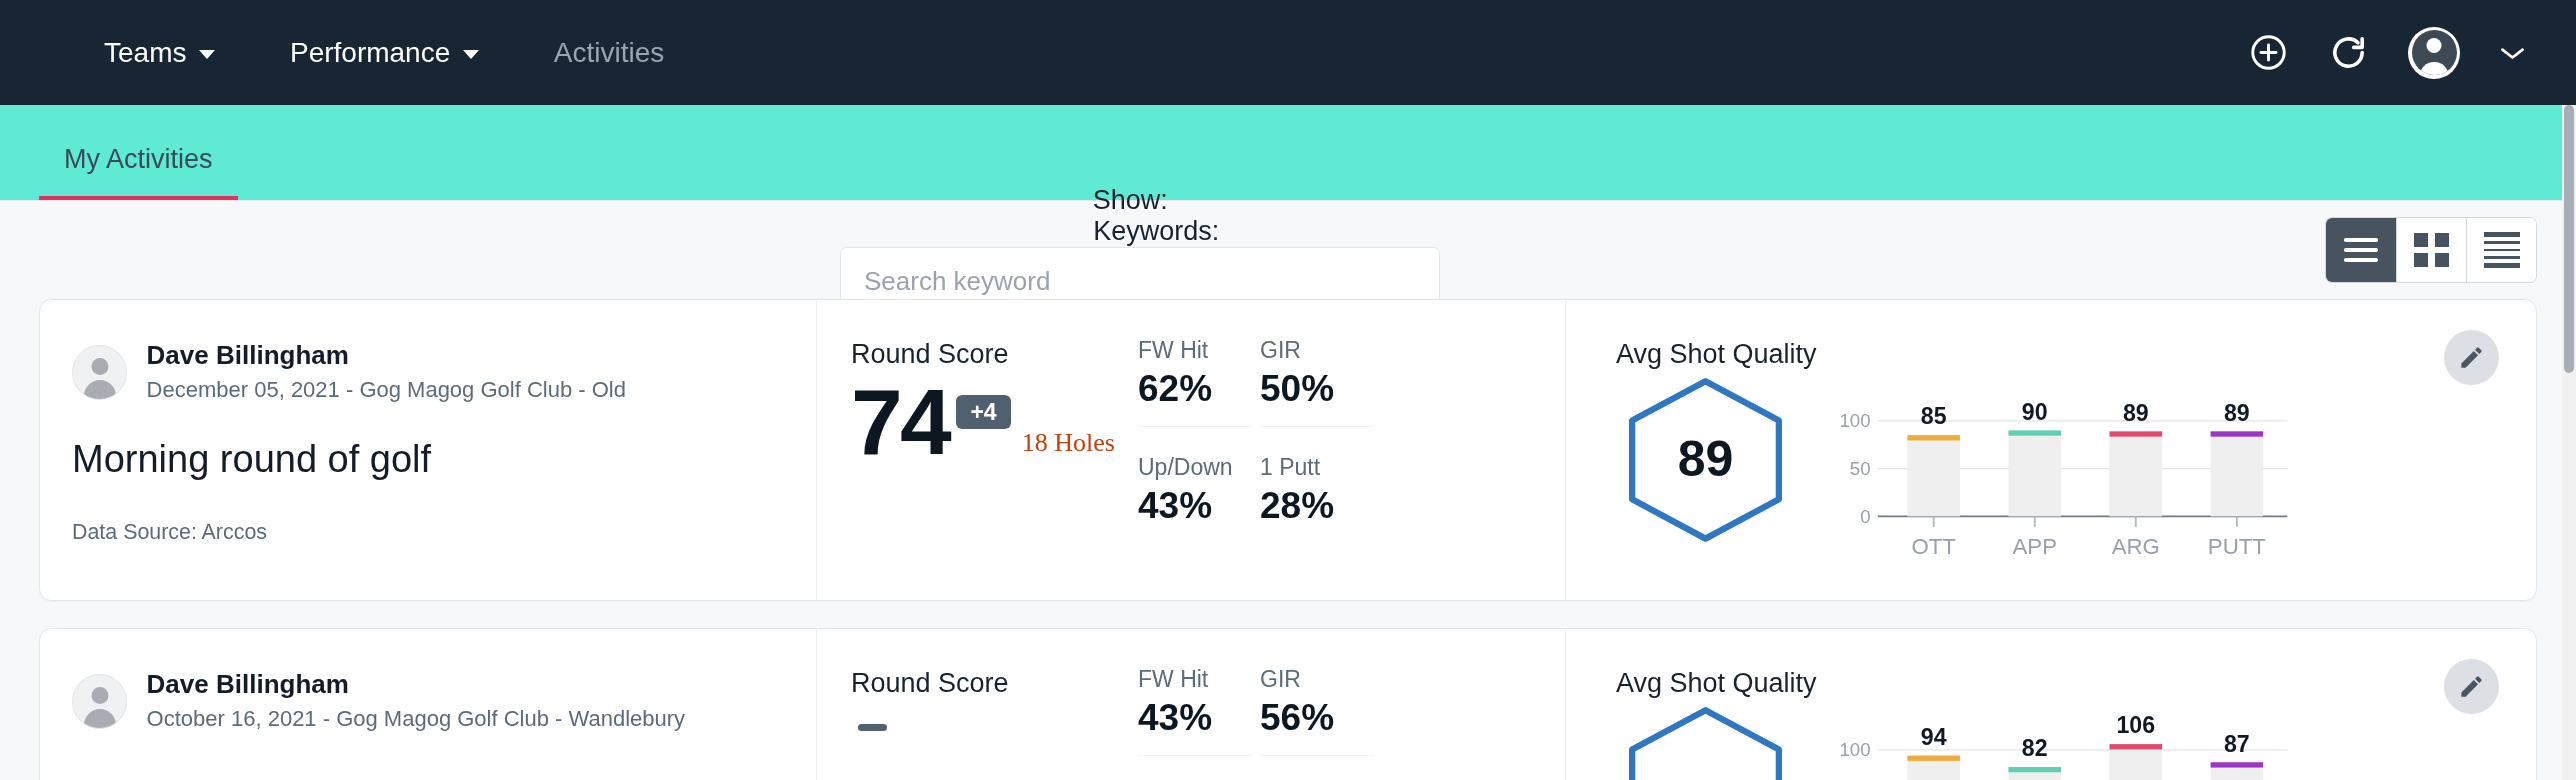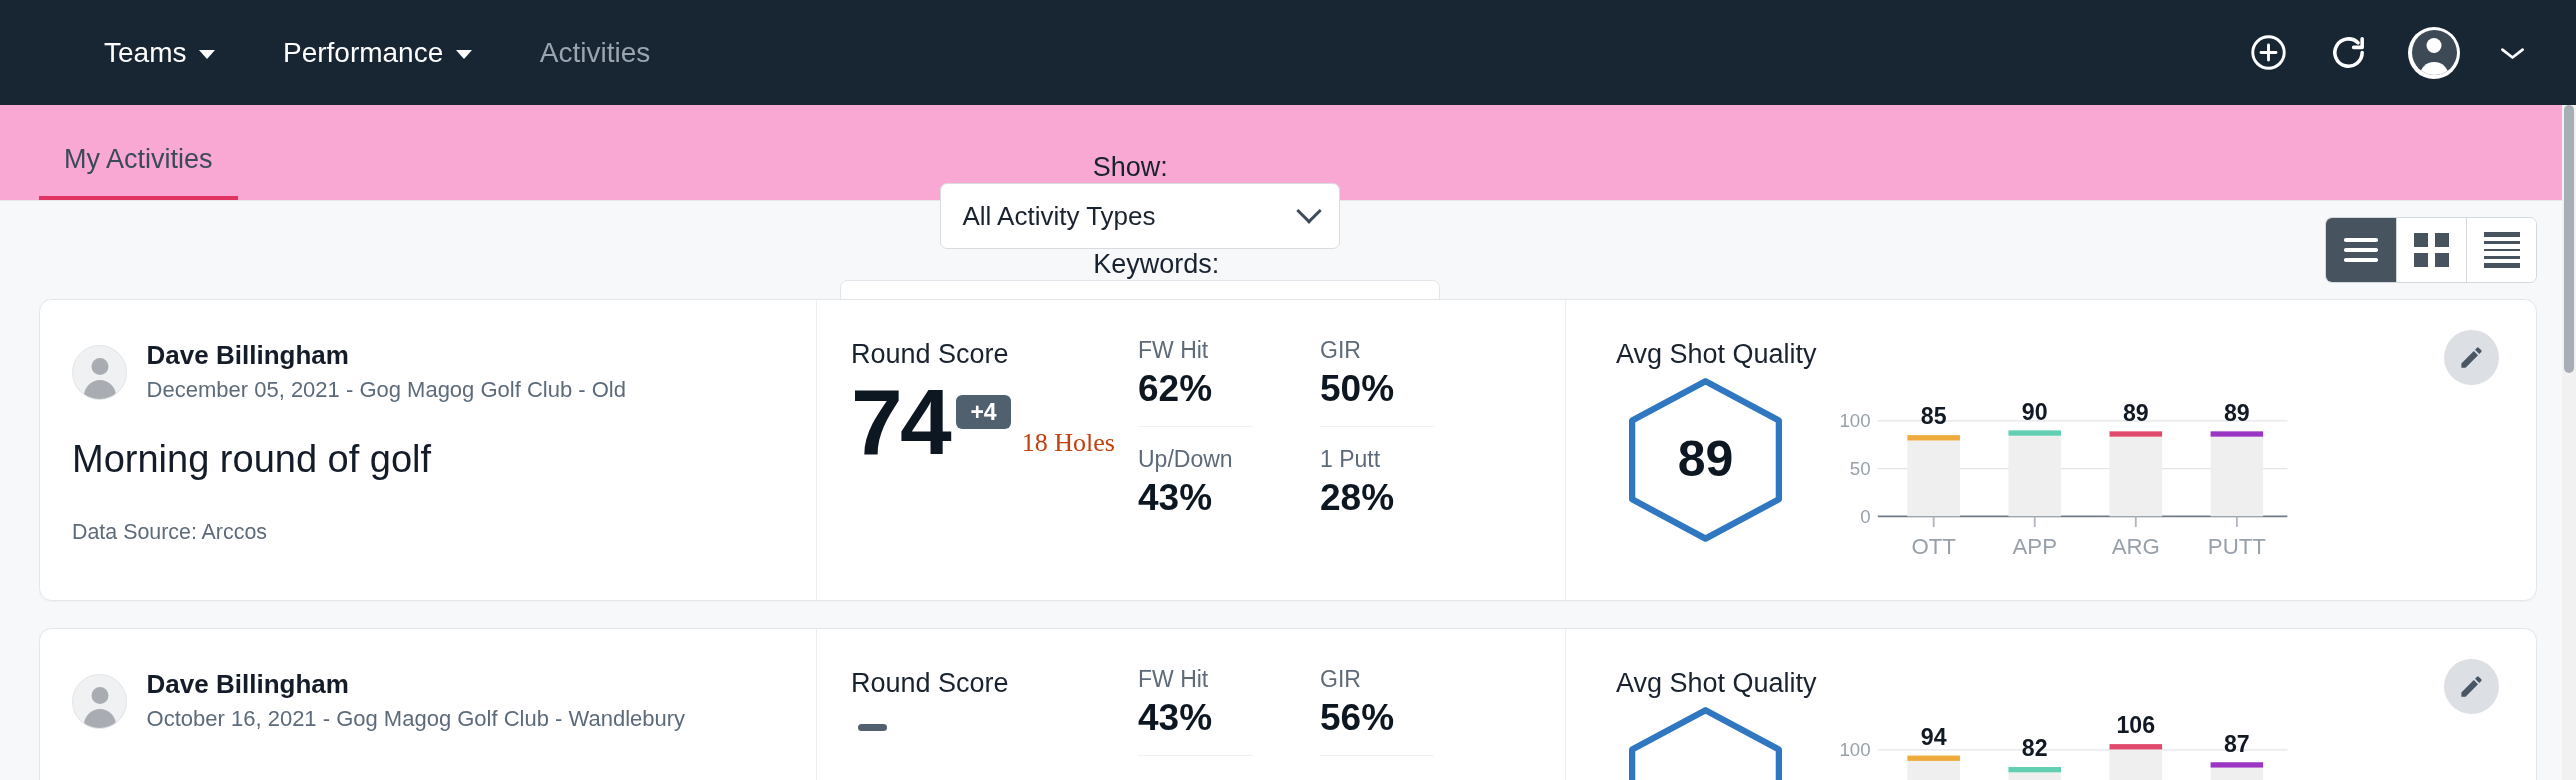--- a/index.html
+++ b/index.html
@@ -19,21 +19,21 @@
     padding: 0 50px 0 70px;
   }
   .brand {
     font-size: 48px;
     font-weight: 700;
     color: #e8436f;
     letter-spacing: -1.8px;
     font-family: "DejaVu Sans", sans-serif;
     margin-right: 86px;
   }
-  .nav-links { display: flex; align-items: center; gap: 0; }
+  .nav-links { display: flex; align-items: center; gap: 7px; }
   .nav-item {
     display: flex; align-items: center; gap: 12.5px;
     color: #ffffff;
     font-size: 28px;
     padding: 0 34px;
     cursor: pointer;
     white-space: nowrap;
   }
   .nav-item.muted { color: #9aa5b0; }
   .caret {
@@ -64,21 +64,21 @@
     width: 15px; height: 15px; border-radius: 50%; background: #fff;
   }
   .avatar-nav .body {
     position: absolute; bottom: -4.5px; left: 50%; transform: translateX(-50%);
     width: 28.6px; height: 18px; border-radius: 14.3px 14.3px 0 0; background: #fff;
   }
 
   
   .tabbar {
     height: 96px;
-    background: #f9a8d4;
+    background: #5eead4;
     display: flex; align-items: flex-end;
     padding-left: 39px;
     border-bottom: 0.9px solid #e6e8ec;
   }
   .tab {
     font-size: 27px;
     color: #3b4a59;
     padding: 0 25px 21.4px 25px;
     border-bottom: 4.5px solid #e0335f;
     cursor: pointer;
@@ -200,20 +200,21 @@
   .col-stats {
     width: 428px;
     padding: 37px 0 0 0;
     display: grid;
     grid-template-columns: 114px 114px;
     grid-template-rows: auto auto;
     column-gap: 68px;
     row-gap: 0;
     align-content: start;
     border-right: 0.9px solid #eceef0;
+    gap: 8px;
   }
   .stat { padding-bottom: 16px; }
   .stat.top { border-bottom: 1.8px solid #eff0f2; margin-bottom: 19.6px; }
   .stat .k { font-size: 23px; color: #5d6b79; }
   .stat .v { font-size: 37px; font-weight: 700; color: #0d1722; margin-top: 3.6px; }
 
   .col-quality {
     flex: 1;
     padding: 39px 0 0 50px;
     position: relative;
@@ -295,24 +296,20 @@
 </div>
 
 <div class="tabbar">
   <div class="tab">My Activities</div>
 </div>
 
 <div class="filterbar">
 
   <div class="filter-group">
     <span class="flabel">Show:</span>
-    <div class="select">
-      <span>All Activity Types</span>
-      <span class="chev"></span>
-    </div>
     <span class="kw-label">Keywords:</span>
     <input class="search" type="text" placeholder="Search keyword" style="">
   </div>
 
   <div class="viewtoggle">
     <div class="vt active">
       <span class="bars3">
           <i></i>
           <i></i>
           <i></i>

